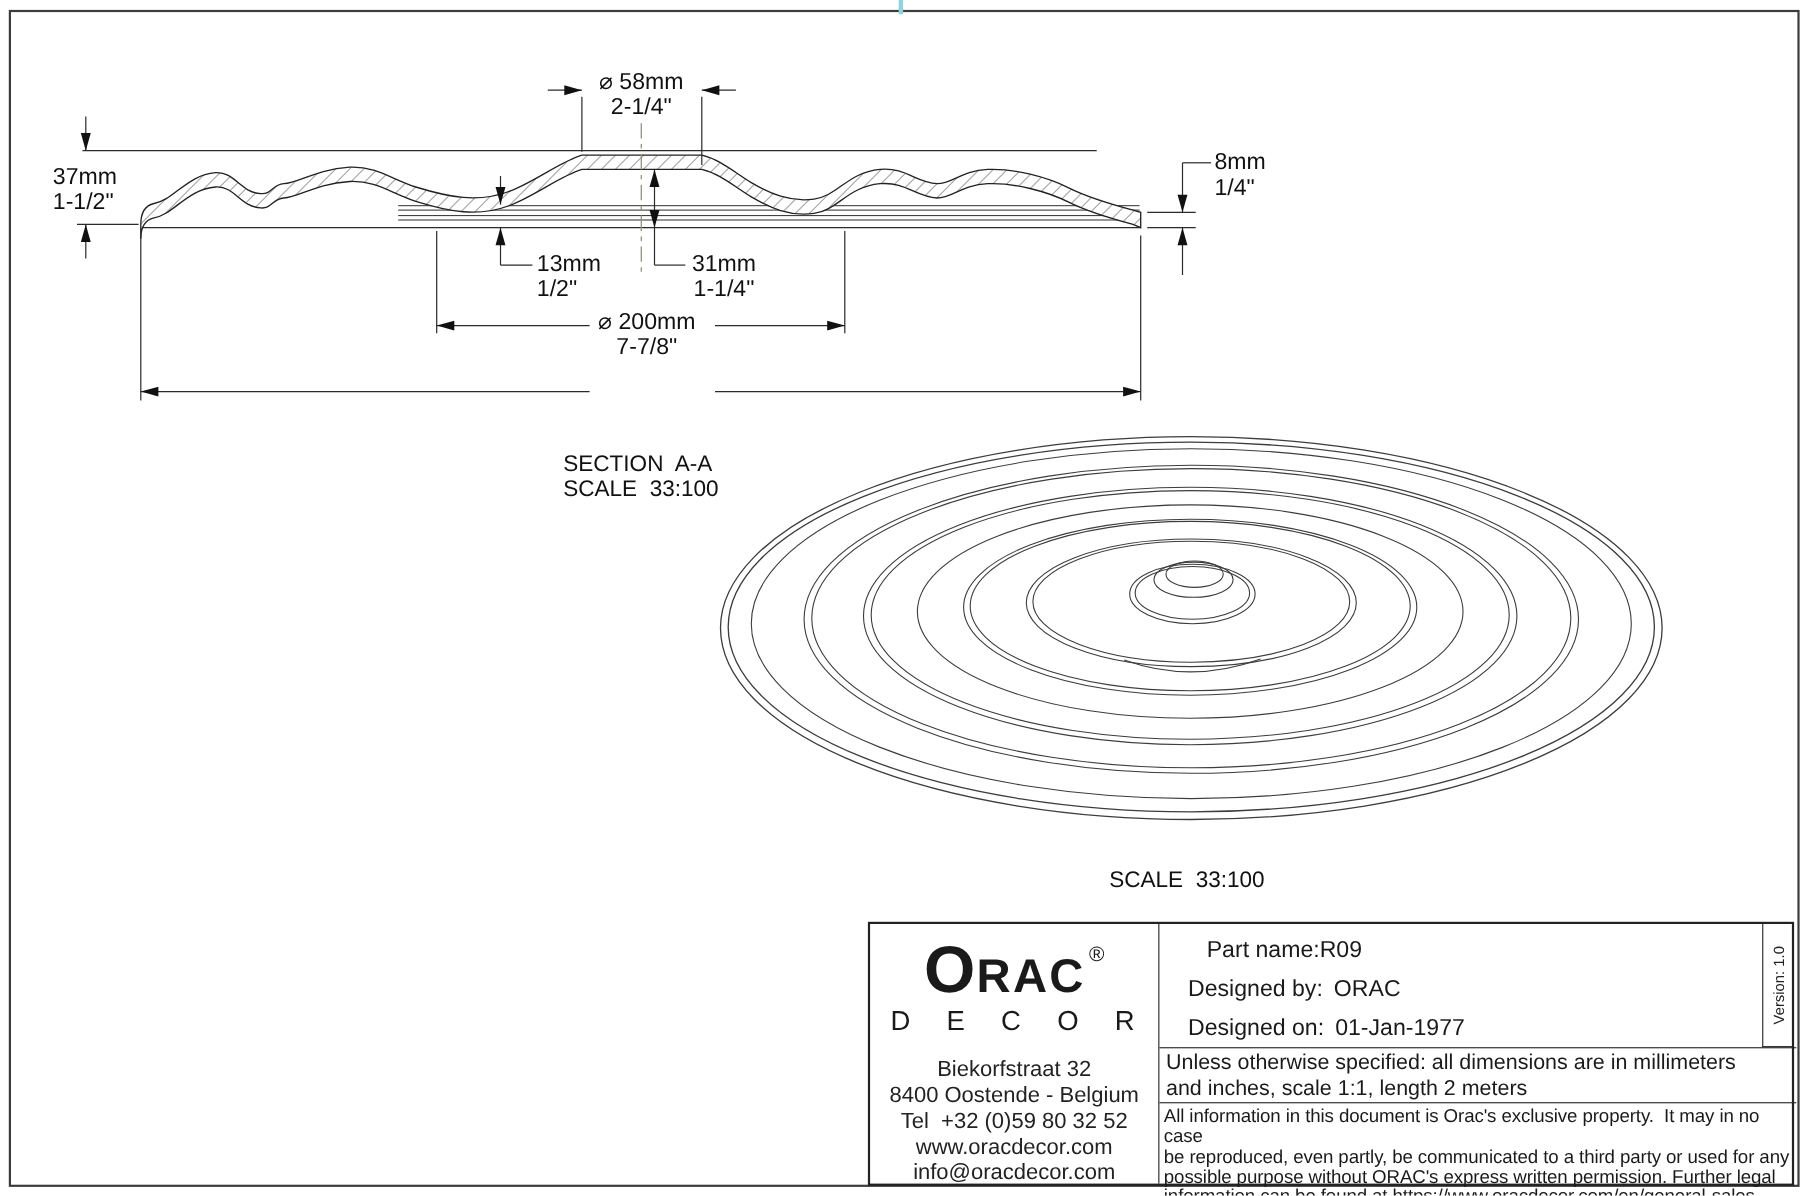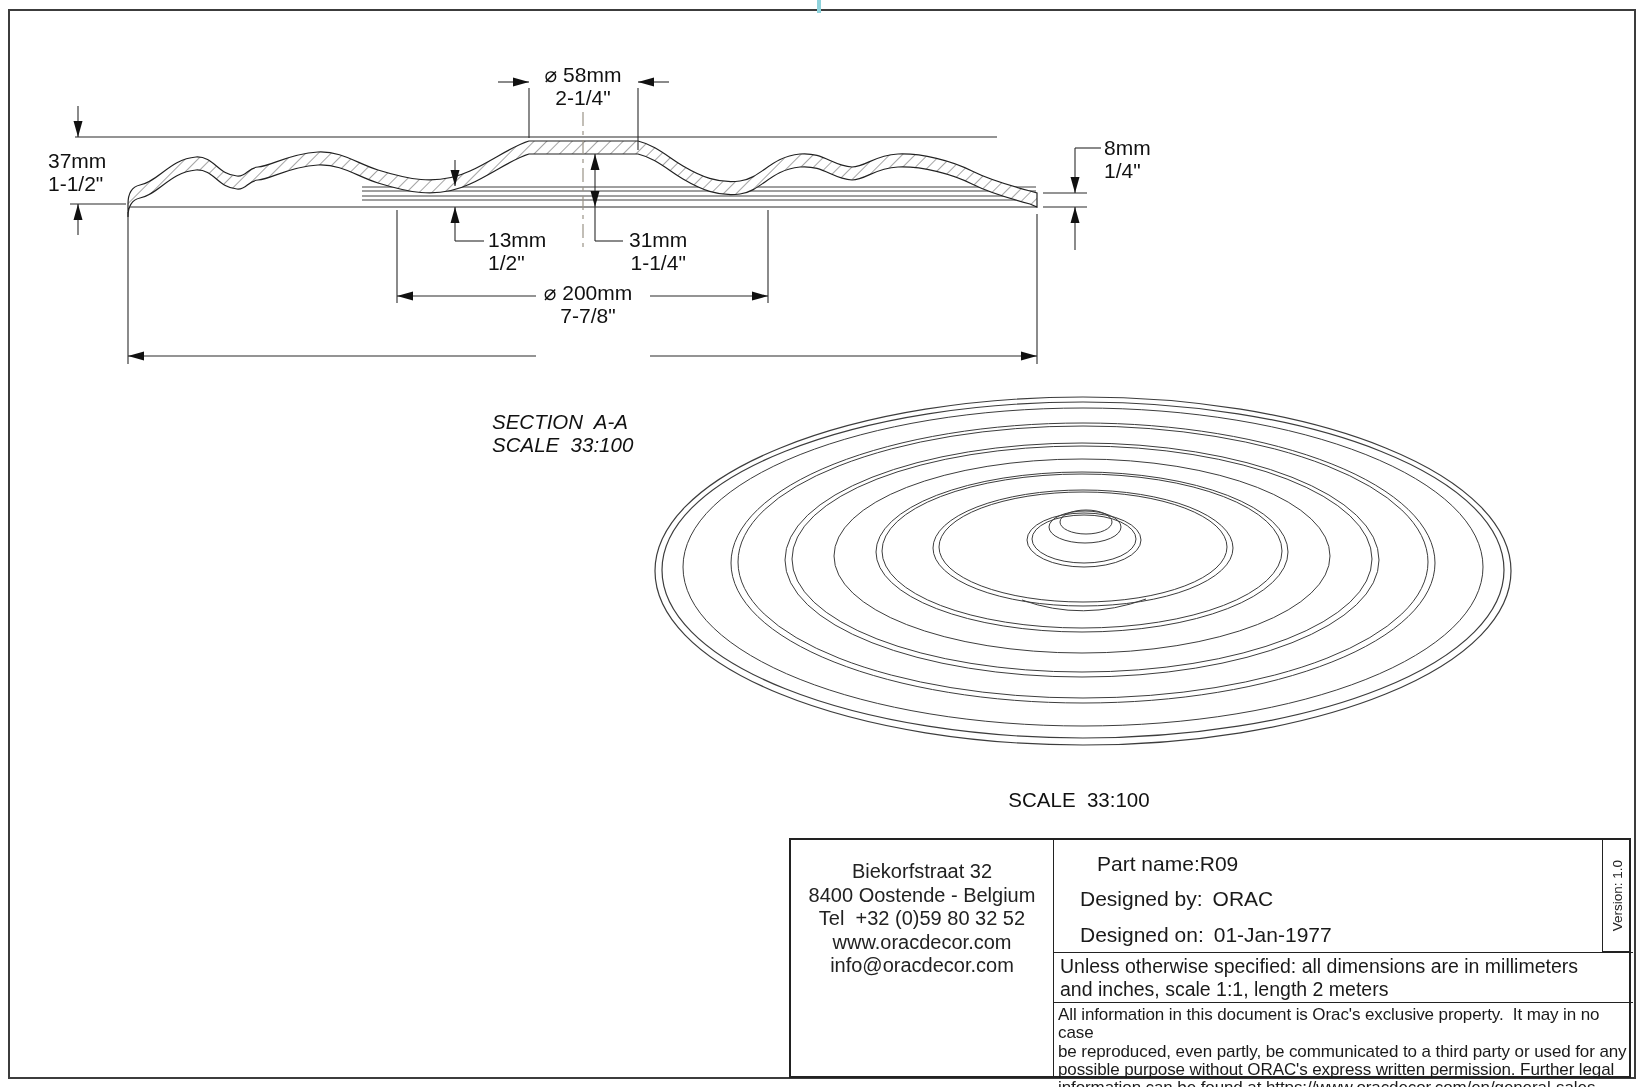--- a/index.html
+++ b/index.html
@@ -196,30 +196,34 @@
   </div>
   <div class="dimlabel" style="left:629px;top:228px;text-align:center;">
     <div data-bind="drawing.section.dim_31_mm">31mm</div>
     <div data-bind="drawing.section.dim_31_in">1-1/4"</div>
   </div>
   <div class="dimlabel center" style="left:508px;top:281px;width:160px;">
     <div data-bind="drawing.section.dim_200_mm">⌀ 200mm</div>
     <div data-bind="drawing.section.dim_200_in">7-7/8"</div>
   </div>
 
-  <div class="seclabel" style="left:492px;top:410px;font-style:italic;">
+  <div class="seclabel" style="left:512px;top:410px;">
     <div data-bind="drawing.section.title">SECTION  A-A</div>
     <div data-bind="drawing.section.scale">SCALE  33:100</div>
   </div>
   <div class="seclabel" style="left:979px;top:788px;width:200px;text-align:center;">
     <div data-bind="drawing.iso.scale">SCALE  33:100</div>
   </div>
 
   <div id="tb">
     <div id="tb-left" class="cell">
+      <div id="logo">
+        <span class="big-o" data-bind="title_block.brand">O</span><span class="rac" data-bind="title_block.brand_rest">RAC</span><span class="reg" data-bind="title_block.registered_mark">®</span>
+        <div id="logo-sub" data-bind="title_block.brand_sub">D E C O R</div>
+      </div>
       <div id="address">
         <div data-bind="title_block.address_line1">Biekorfstraat 32</div>
         <div data-bind="title_block.address_line2">8400 Oostende - Belgium</div>
         <div data-bind="title_block.address_line3">Tel  +32 (0)59 80 32 52</div>
         <div data-bind="title_block.address_line4">www.oracdecor.com</div>
         <div data-bind="title_block.address_line5">info@oracdecor.com</div>
       </div>
     </div>
 
     <div id="tb-partinfo" class="cell">

